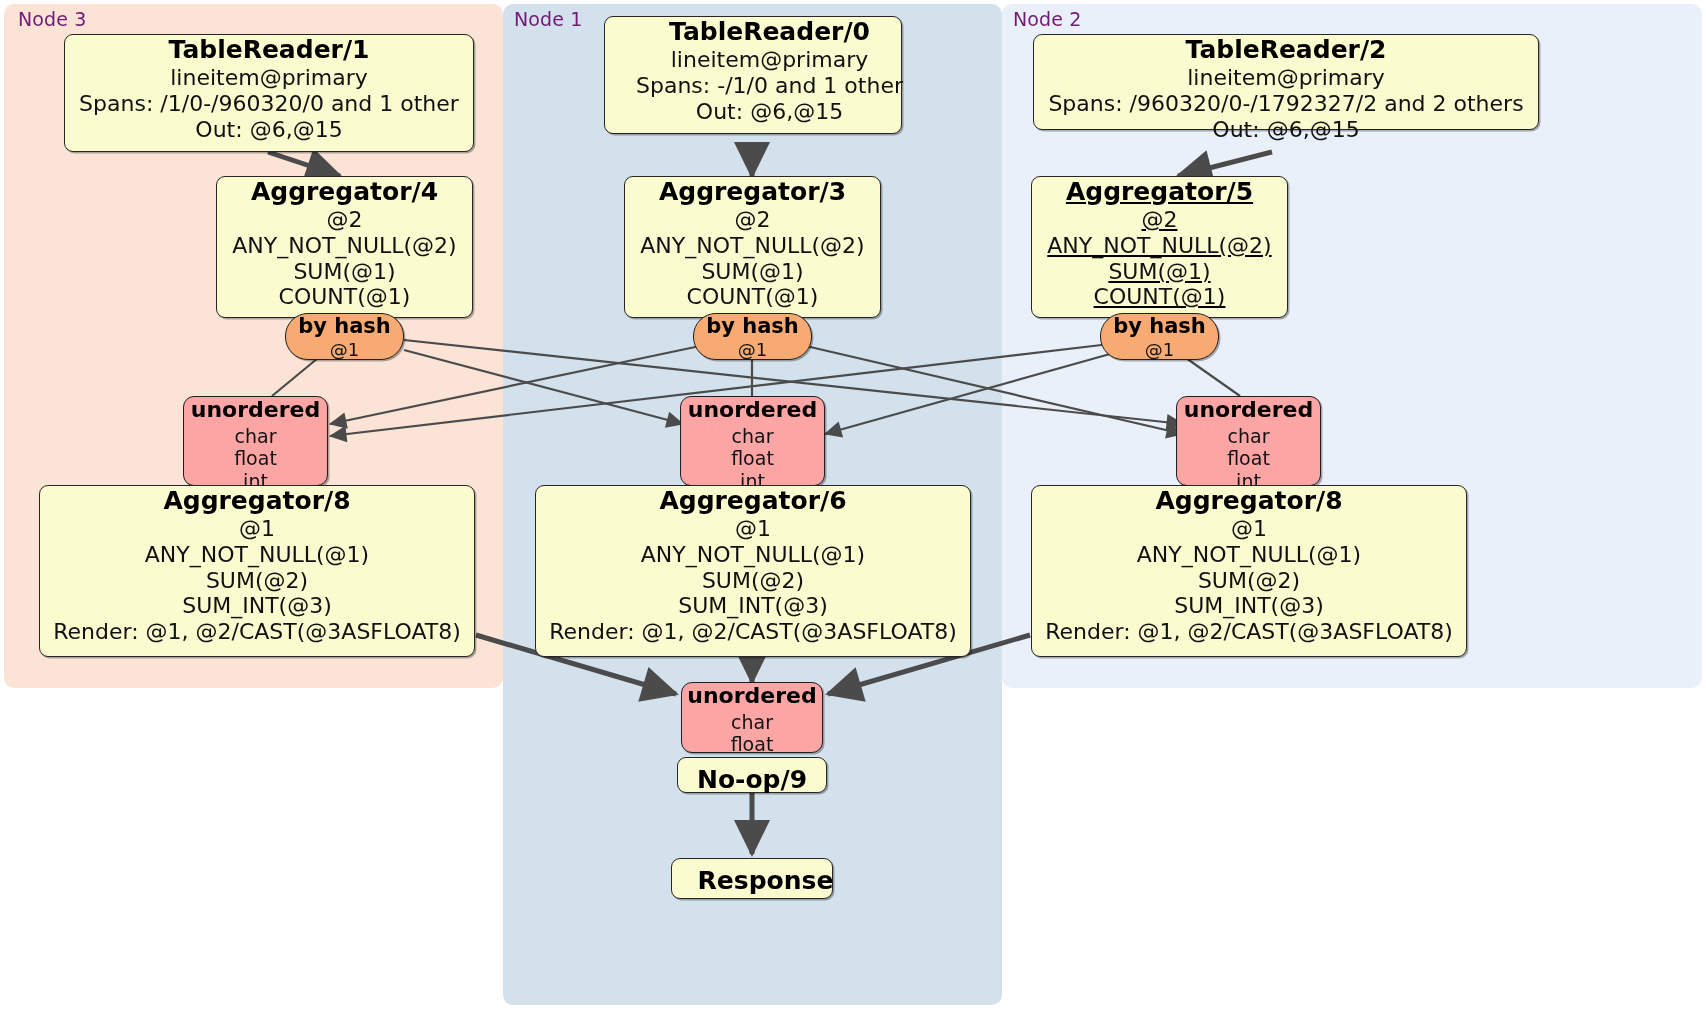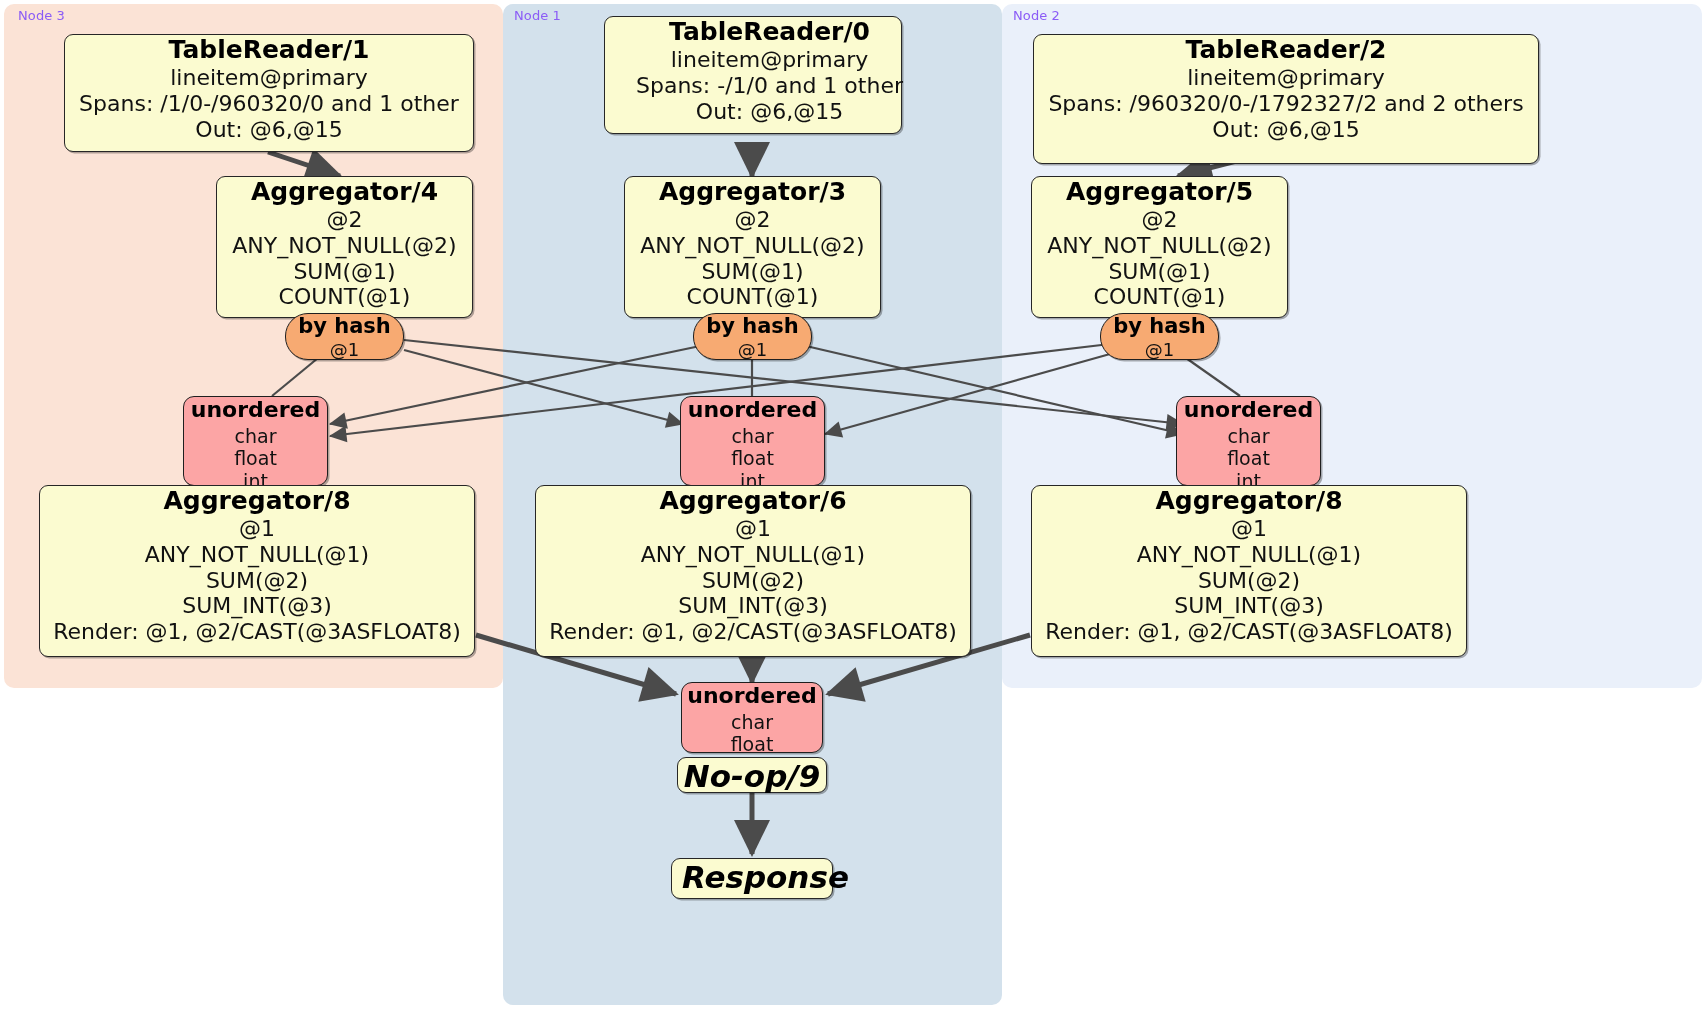--- a/index.html
+++ b/index.html
@@ -10,22 +10,22 @@
   #stage{position:absolute;left:0;top:0;width:1706px;height:1016px;}
 
   
   .cluster{
     position:absolute;
     border-radius:10px;
     box-sizing:border-box;
   }
   .cluster-label{
     position:absolute;
-    font-size:13px;
-    color:#8b5cf6;
+    font-size:19px;
+    color:#701a75;
     white-space:nowrap;
     letter-spacing:0.1px;
   }
 
   
   #edges{position:absolute;left:0;top:0;width:1706px;height:1016px;pointer-events:none;}
 
   
   .box{
     position:absolute;
@@ -47,21 +47,21 @@
     font-weight:bold;
     font-size:25px;
     color:#000;
     margin-bottom:1px;
   }
   .proc .ln{
     font-size:22px;
     color:#111;
     white-space:nowrap;
   }
-  .proc.small .ttl{font-size:31px;margin:0;font-style:italic;}
+  .proc.small .ttl{font-size:25px;margin:7px;}
 
   .router-hash{
     background:#f7aa72;
     border:1.6px solid #1f1f1f;
     border-radius:23px;
     box-shadow:1.5px 1.5px 0 rgba(0,0,0,0.30);
     z-index:6;
   }
   .router-hash .ttl{font-weight:bold;font-size:21px;color:#000;}
   .router-hash .ln{font-size:18px;color:#111;}
@@ -136,21 +136,21 @@
     <div class="ln">Out: @6,@15</div>
   </div>
 
   <div class="box proc" style="left:604px;top:16px;width:298px;height:118px;padding-left:33px;">
     <div class="ttl">TableReader/0</div>
     <div class="ln">lineitem@primary</div>
     <div class="ln">Spans: -/1/0 and 1 other</div>
     <div class="ln">Out: @6,@15</div>
   </div>
 
-  <div class="box proc" style="left:1033px;top:34px;width:506px;height:130px;">
+  <div class="box proc" style="left:1033px;top:34px;width:506px;height:96px;">
     <div class="ttl">TableReader/2</div>
     <div class="ln">lineitem@primary</div>
     <div class="ln">Spans: /960320/0-/1792327/2 and 2 others</div>
     <div class="ln">Out: @6,@15</div>
   </div>
 
   <div class="box proc z3" style="left:216px;top:176px;width:257px;height:142px;">
     <div class="ttl">Aggregator/4</div>
     <div class="ln">@2</div>
     <div class="ln">ANY_NOT_NULL(@2)</div>
@@ -159,21 +159,21 @@
   </div>
 
   <div class="box proc z3" style="left:624px;top:176px;width:257px;height:142px;">
     <div class="ttl">Aggregator/3</div>
     <div class="ln">@2</div>
     <div class="ln">ANY_NOT_NULL(@2)</div>
     <div class="ln">SUM(@1)</div>
     <div class="ln">COUNT(@1)</div>
   </div>
 
-  <div class="box proc z3" style="left:1031px;top:176px;width:257px;height:142px;">
+  <div class="box proc z3" style="left:1031px;top:176px;width:257px;height:142px;text-decoration:underline;">
     <div class="ttl">Aggregator/5</div>
     <div class="ln">@2</div>
     <div class="ln">ANY_NOT_NULL(@2)</div>
     <div class="ln">SUM(@1)</div>
     <div class="ln">COUNT(@1)</div>
   </div>
 
   <div class="box router-hash" style="left:285px;top:313px;width:119px;height:47px;">
     <div class="ttl">by hash</div>
     <div class="ln">@1</div>

